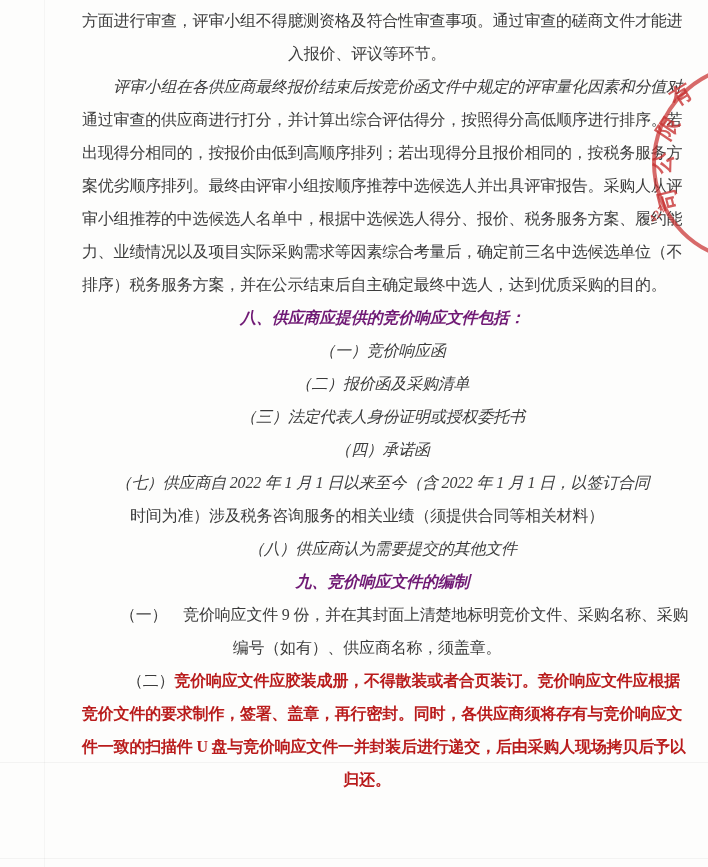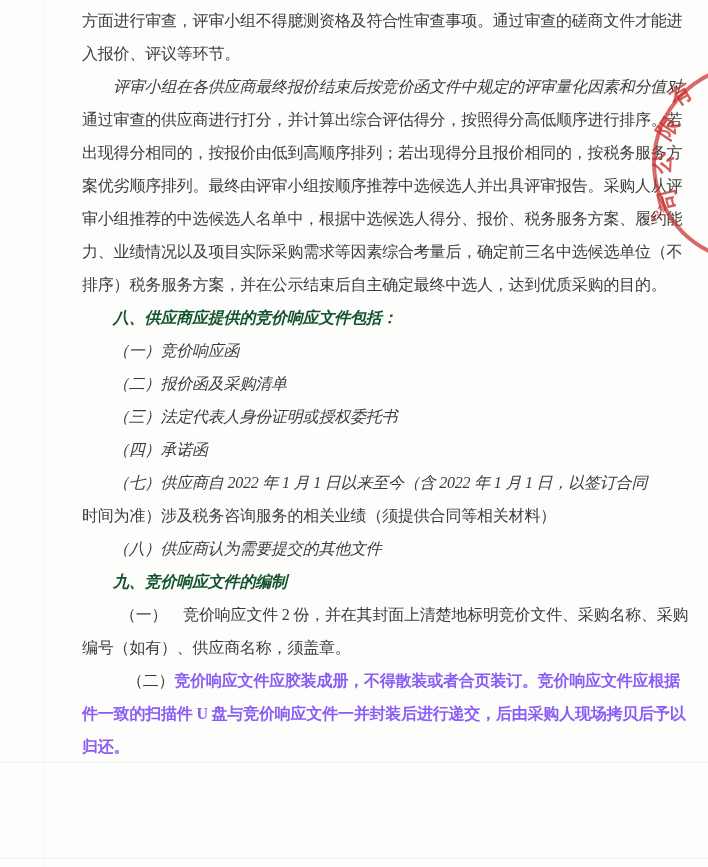--- a/index.html
+++ b/index.html
@@ -22,24 +22,24 @@
   .scan-hline {
     position: absolute; left: 0; right: 0; height: 1px;
     background: rgba(120,120,120,0.07);
   }
   .content {
     position: absolute; left: 82px; top: 4px; width: 570px;
     font-size: 16px; line-height: 33px;
     color: #3c3c3c;
     letter-spacing: -0.2px;
   }
-  .line { white-space: nowrap; }
+  .line { white-space: nowrap; text-align: center; }
   .line .pre { font-weight: 400; }
-  .line.b { font-weight: 700; color: #14532d; }
-  .line.bm .main { font-weight: 700; color: #8b5cf6; }
+  .line.b { font-weight: 700; color: #701a75; }
+  .line.bm .main { font-weight: 700; color: #b91c1c; }
   .ind2  { padding-left: 31px; font-style: italic; }
   .ind25 { padding-left: 38px; }
   .ind28 { padding-left: 45px; }
   
   .stamp { position: absolute; inset: 0; pointer-events: none; }
   .stamp-ring {
     position: absolute;
     left: 652px; top: 63px;
     width: 200px; height: 200px;
     border-radius: 50%;
@@ -84,23 +84,24 @@
       <div class="line"><span class="main">排序）税务服务方案，并在公示结束后自主确定最终中选人，达到优质采购的目的。</span></div>
       <div class="line ind2 b"><span class="main">八、供应商应提供的竞价响应文件包括：</span></div>
       <div class="line ind2"><span class="main">（一）竞价响应函</span></div>
       <div class="line ind2"><span class="main">（二）报价函及采购清单</span></div>
       <div class="line ind2"><span class="main">（三）法定代表人身份证明或授权委托书</span></div>
       <div class="line ind2"><span class="main">（四）承诺函</span></div>
       <div class="line ind2"><span class="main">（七）供应商自 2022 年 1 月 1 日以来至今（含 2022 年 1 月 1 日，以签订合同</span></div>
       <div class="line"><span class="main">时间为准）涉及税务咨询服务的相关业绩（须提供合同等相关材料）</span></div>
       <div class="line ind2"><span class="main">（八）供应商认为需要提交的其他文件</span></div>
       <div class="line ind2 b"><span class="main">九、竞价响应文件的编制</span></div>
-      <div class="line ind25"><span class="main">（一）　竞价响应文件 2 份，并在其封面上清楚地标明竞价文件、采购名称、采购</span></div>
+      <div class="line ind25"><span class="main">（一）　竞价响应文件 9 份，并在其封面上清楚地标明竞价文件、采购名称、采购</span></div>
       <div class="line"><span class="main">编号（如有）、供应商名称，须盖章。</span></div>
       <div class="line ind28 bm"><span class="pre">（二）</span><span class="main">竞价响应文件应胶装成册，不得散装或者合页装订。竞价响应文件应根据</span></div>
+      <div class="line bm"><span class="main">竞价文件的要求制作，签署、盖章，再行密封。同时，各供应商须将存有与竞价响应文</span></div>
       <div class="line bm"><span class="main">件一致的扫描件 U 盘与竞价响应文件一并封装后进行递交，后由采购人现场拷贝后予以</span></div>
       <div class="line bm"><span class="main">归还。</span></div>
     </div>
 
   <div class="stamp">
     <div class="stamp-ring"></div>
     <div id="seal-chars">
         <span class="seal-ch" style="left: 670px; top: 84px; transform: rotate(-32deg);">有</span>
         <span class="seal-ch" style="left: 657px; top: 117px; transform: rotate(-56deg);">限</span>
         <span class="seal-ch" style="left: 652px; top: 152px; transform: rotate(-80deg);">公</span>

